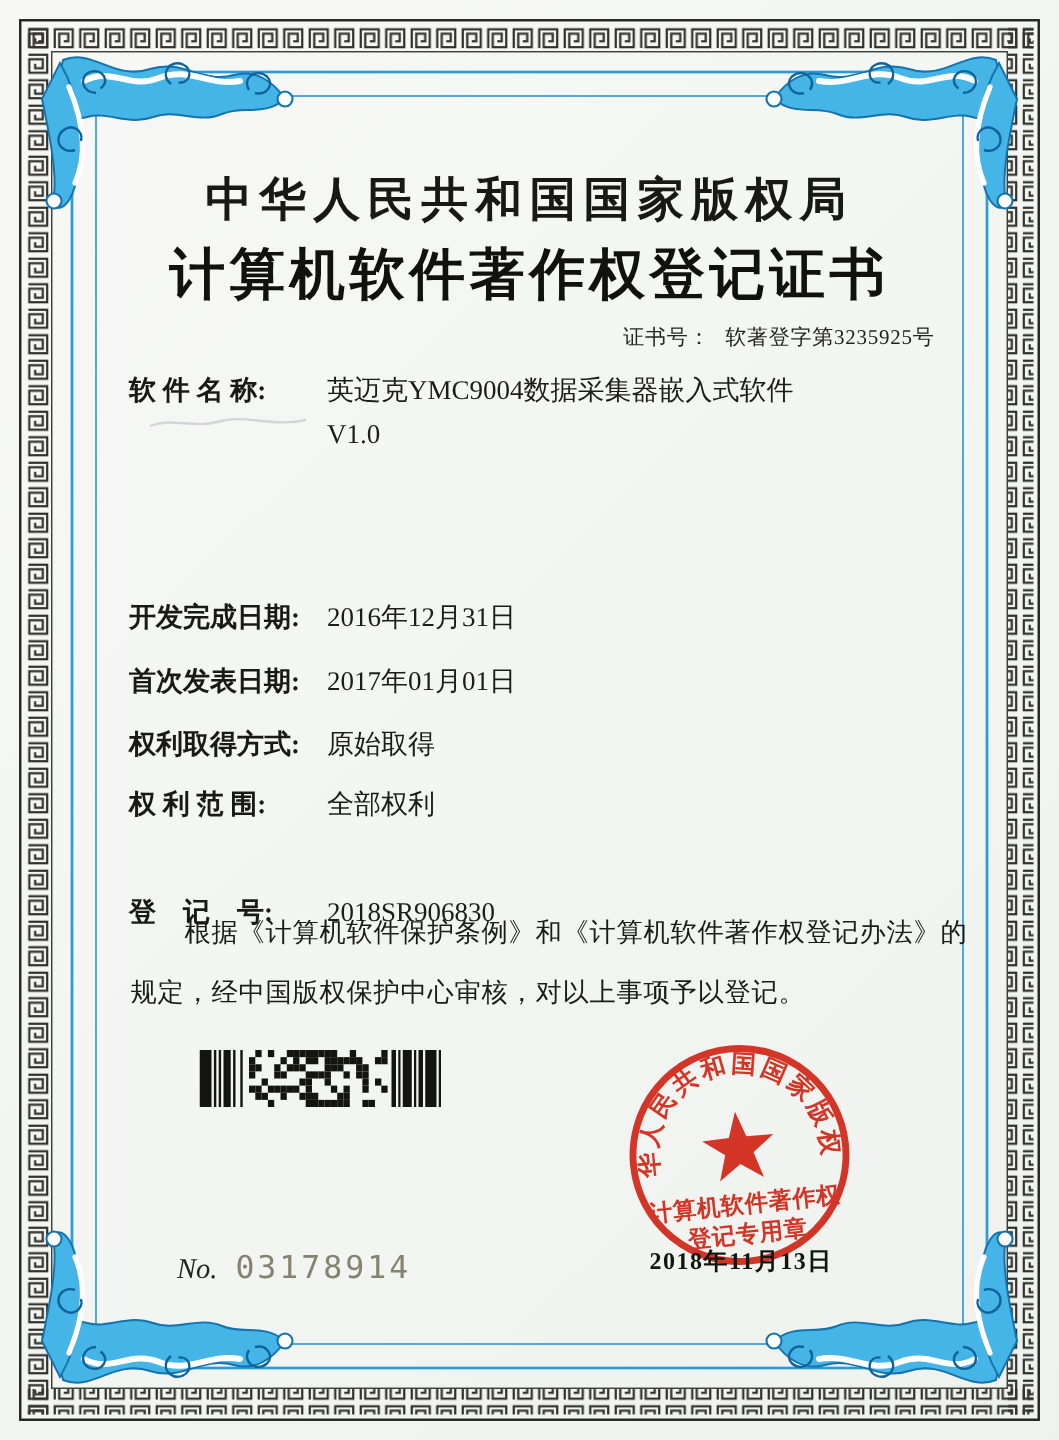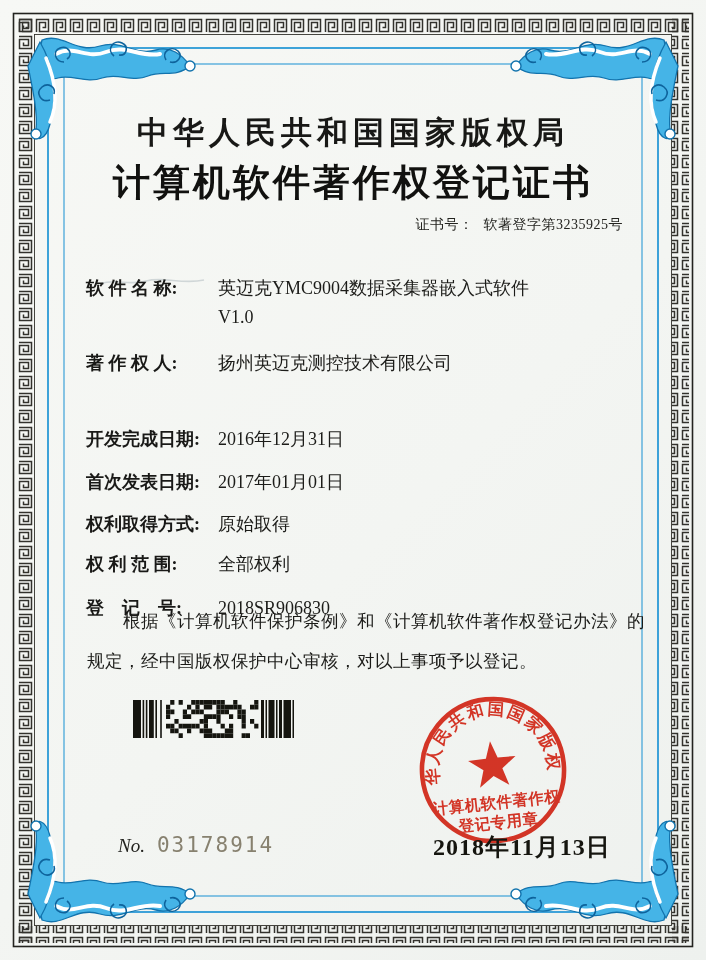--- a/index.html
+++ b/index.html
@@ -20,33 +20,33 @@
   }
   .cert-title{
     top:158px;left:0;right:0;text-align:center;
     font-size:37px;font-weight:900;letter-spacing:3px;color:#11110f;
   }
   .cert-no{
     top:216px;right:83px;font-size:14px;letter-spacing:0.5px;color:#23231f;
   }
   .cert-no .lbl{margin-right:10px;}
   
-  .row{left:86px;display:flex;align-items:flex-start;font-size:18px;line-height:29px;margin-top:28px;}
+  .row{left:86px;display:flex;align-items:flex-start;font-size:18px;line-height:29px;}
   .row .lab{width:132px;font-weight:700;color:#191917;flex:0 0 132px;white-space:nowrap;}
   .row .val{color:#1c1c19;white-space:nowrap;}
   .r1{top:246px;} .r2{top:321px;} .r3{top:397px;} .r4{top:440px;}
-  .r5{top:482px;} .r6{top:522px;} .r7{top:566px;}
+  .r5{top:482px;} .r6{top:522px;} .r7{top:594px;}
   
   .stmt{font-size:17.5px;letter-spacing:0.5px;color:#1b1b18;white-space:nowrap;}
   .s1{top:609px;left:123px;} .s2{top:649px;left:87px;}
   
   .barcode{top:700px;left:133px;width:164px;height:38px;}
   
   .seal{top:692px;left:415px;width:156px;height:156px;mix-blend-mode:multiply;opacity:0.94;}
-  .seal-date{top:831px;left:433px;font-size:24px;letter-spacing:1px;color:#15150f;font-weight:600;}
+  .seal-date{top:831px;left:433px;font-size:16px;letter-spacing:1px;color:#15150f;font-weight:600;}
   
   .serial{top:833px;left:118px;font-size:19px;}
   .serial .pfx{color:#23231f;margin-right:12px;font-style:italic;}
   .serial .num{font-family:"DejaVu Sans Mono",monospace;font-weight:400;
     color:#87816f;letter-spacing:2px;font-size:21px;}
   .frame{top:0;left:0;}
   .pencil{top:272px;left:98px;opacity:.6;}
 </style>
 </head>
 <body>
@@ -101,24 +101,20 @@
   <svg class="abs pencil" width="110" height="20" viewBox="0 0 110 20">
     <path d="M2,12 C18,6 30,14 48,9 C66,4 84,13 106,8" fill="none" stroke="#b9c2c6" stroke-width="1.6"></path>
   </svg>
 
   <div class="abs row r1">
     <div class="lab">软 件 名 称:</div>
     <div class="val">
       <div>英迈克YMC9004数据采集器嵌入式软件</div>
       <div>V1.0</div>
     </div>
-  </div>
-  <div class="abs row r2">
-    <div class="lab">著 作 权 人:</div>
-    <div class="val">扬州英迈克测控技术有限公司</div>
   </div>
   <div class="abs row r3">
     <div class="lab">开发完成日期:</div>
     <div class="val">2016年12月31日</div>
   </div>
   <div class="abs row r4">
     <div class="lab">首次发表日期:</div>
     <div class="val">2017年01月01日</div>
   </div>
   <div class="abs row r5">

